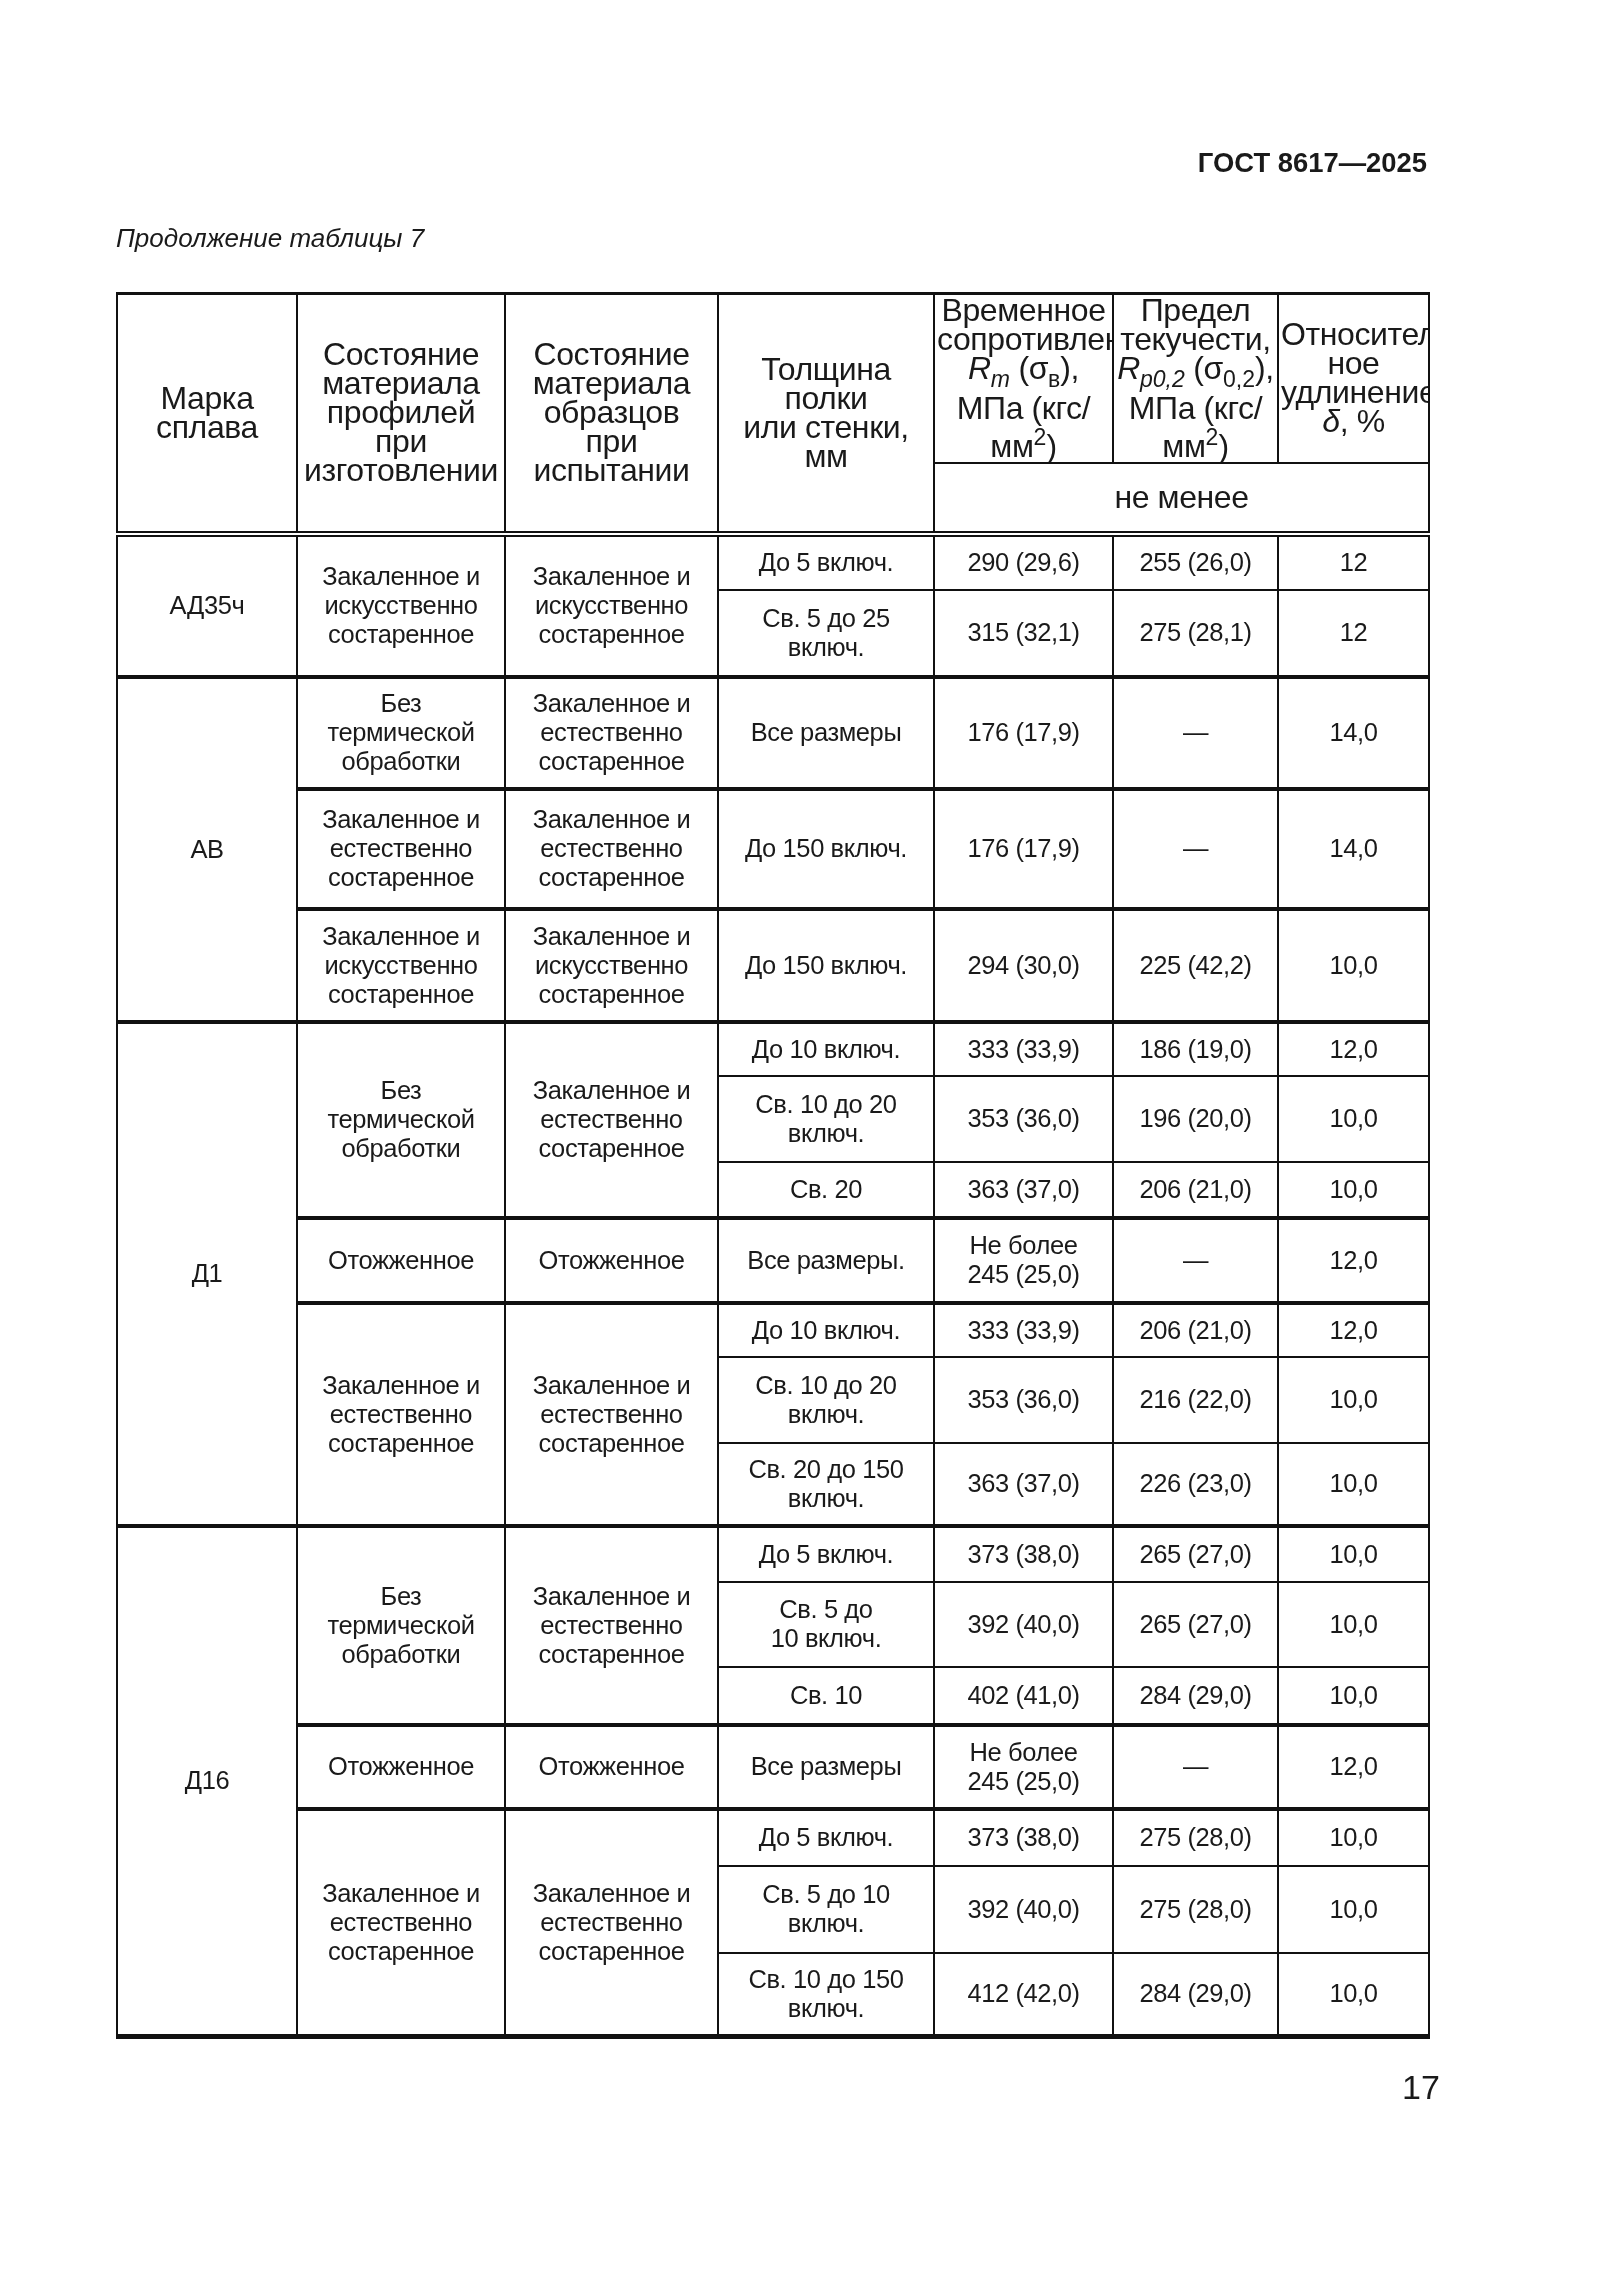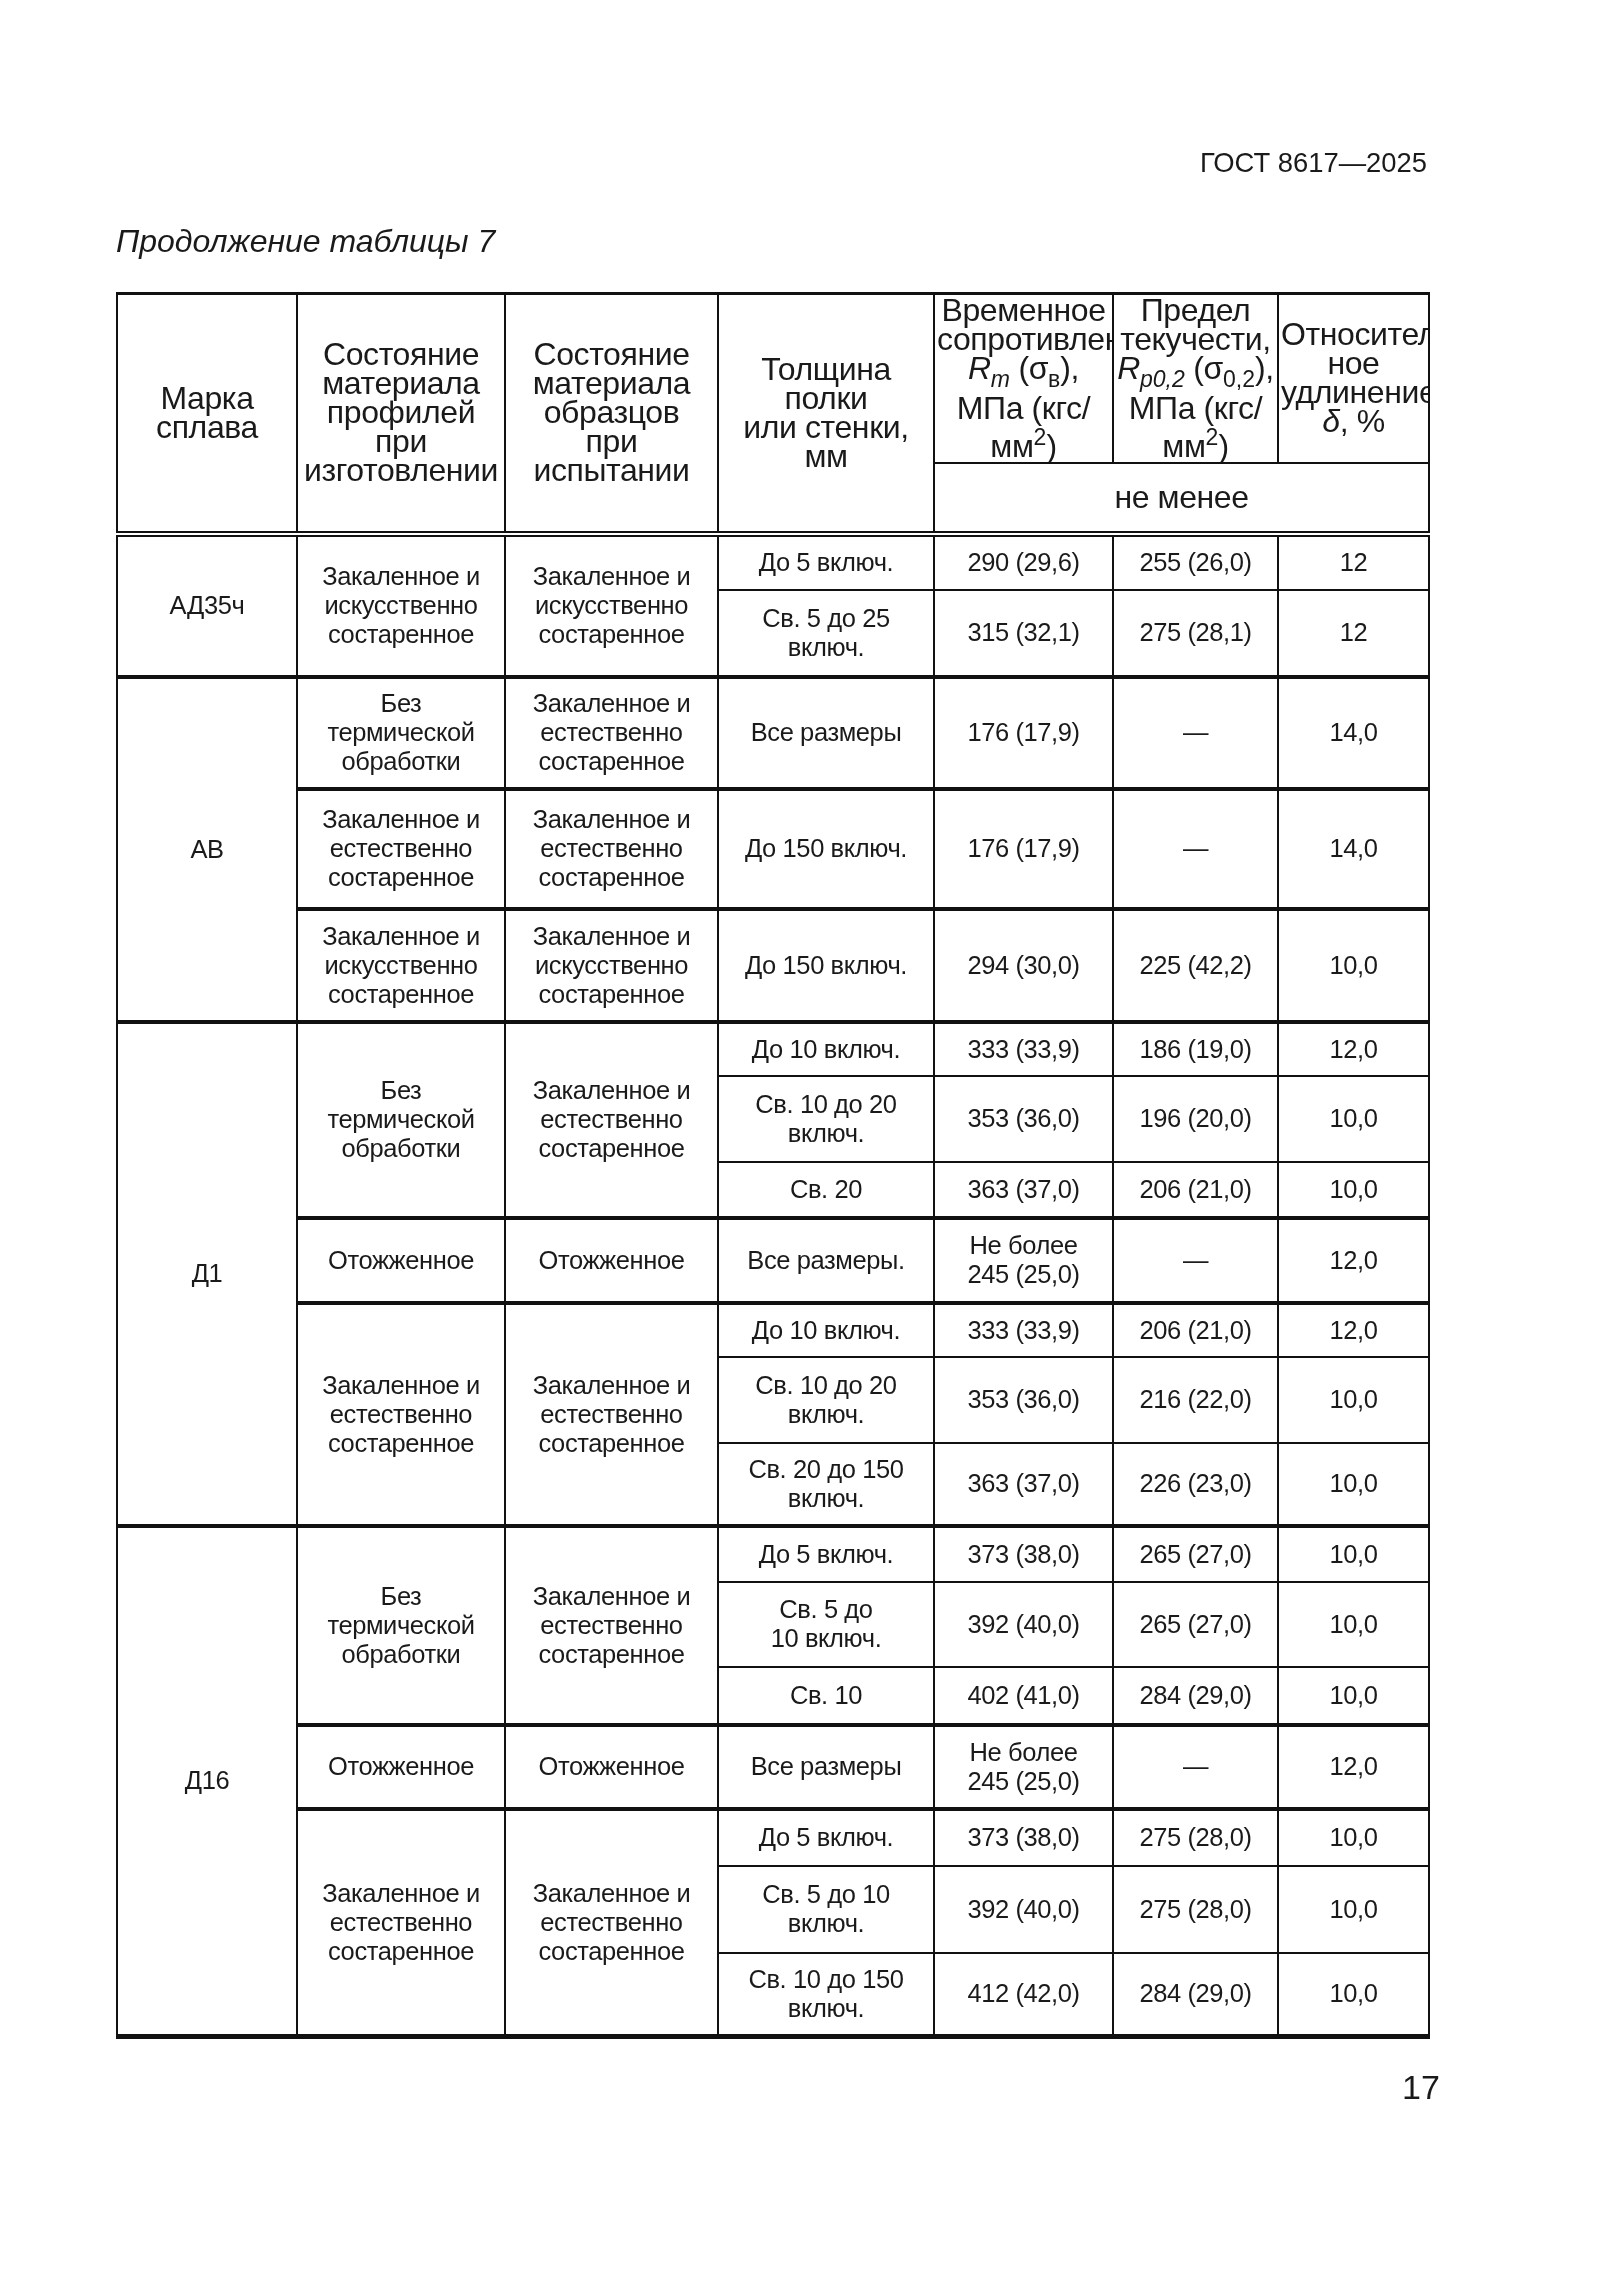--- a/index.html
+++ b/index.html
@@ -4,25 +4,25 @@
 <style>
   html,body { margin:0; padding:0; }
   body {
     width:1621px; height:2293px; position:relative;
     background:#ffffff; color:#1a1a1a;
     font-family:"Liberation Sans","DejaVu Sans",sans-serif;
   }
   .page { position:absolute; inset:0; }
   .doc-number {
     position:absolute; top:147px; right:194px;
-    font-size:27.4px; font-weight:normal; letter-spacing:0;
+    font-size:27.4px; font-weight:bold; letter-spacing:0;
   }
   .table-caption {
     position:absolute; top:223px; left:116px;
-    font-size:32px; font-style:italic;
+    font-size:26px; font-style:italic;
   }
   .page-number {
     position:absolute; top:2068px; left:1402px;
     font-size:34px;
   }
   table.gost {
     position:absolute; left:116px; top:292px;
     width:1314px; border-collapse:collapse; table-layout:fixed;
     border:2.9px solid #111; border-top-width:3.9px; border-bottom-width:5.9px;
   }

